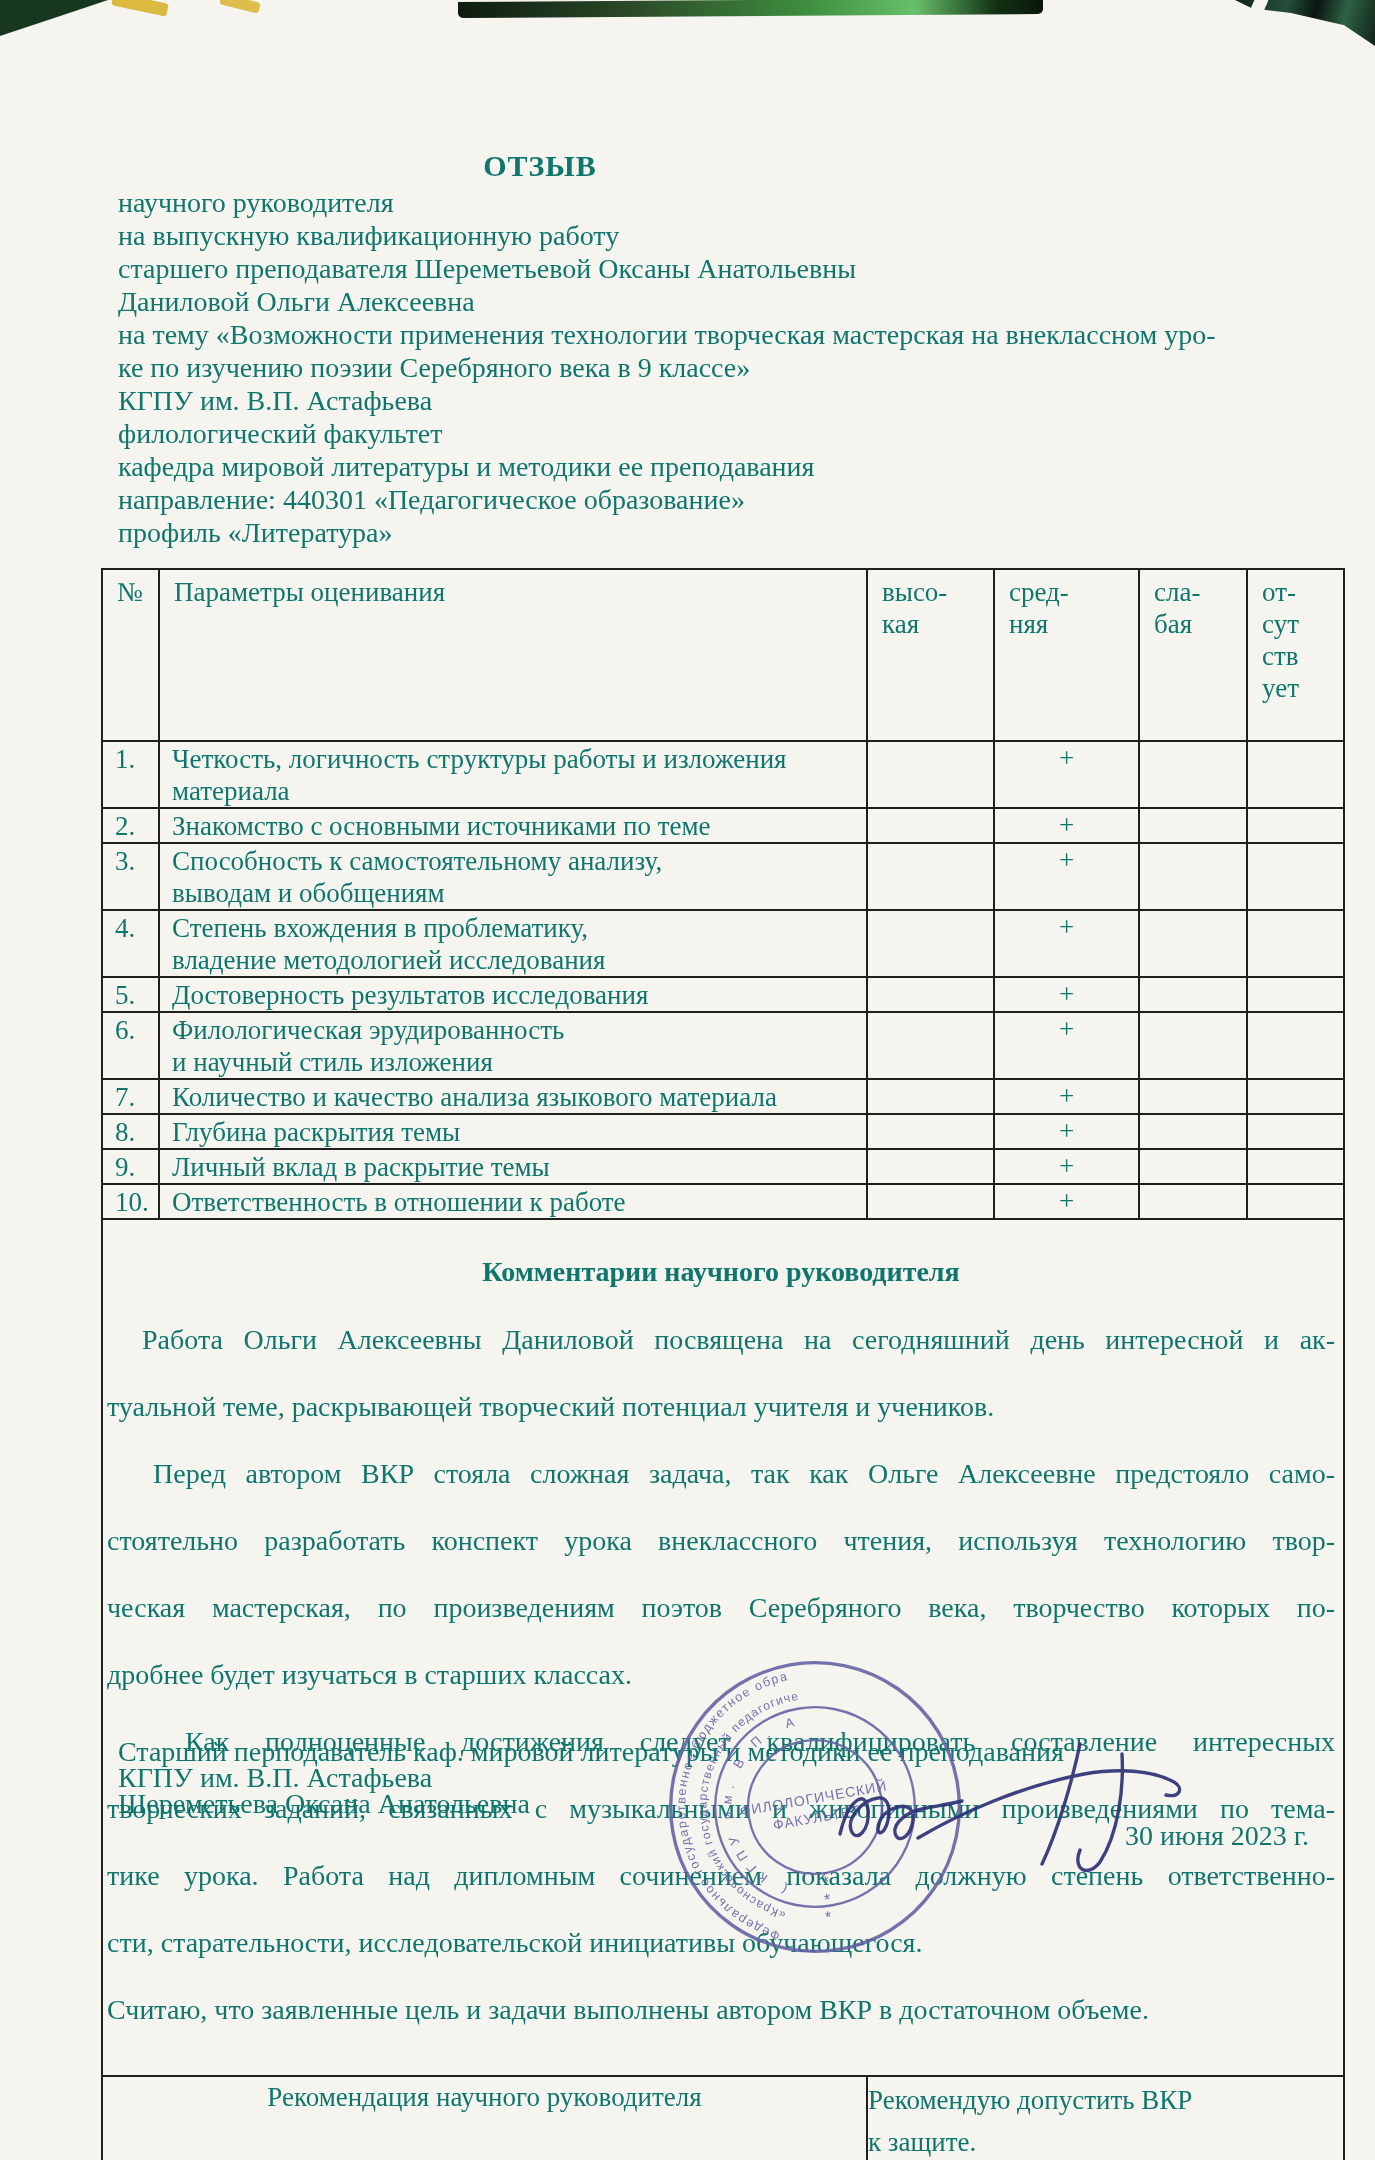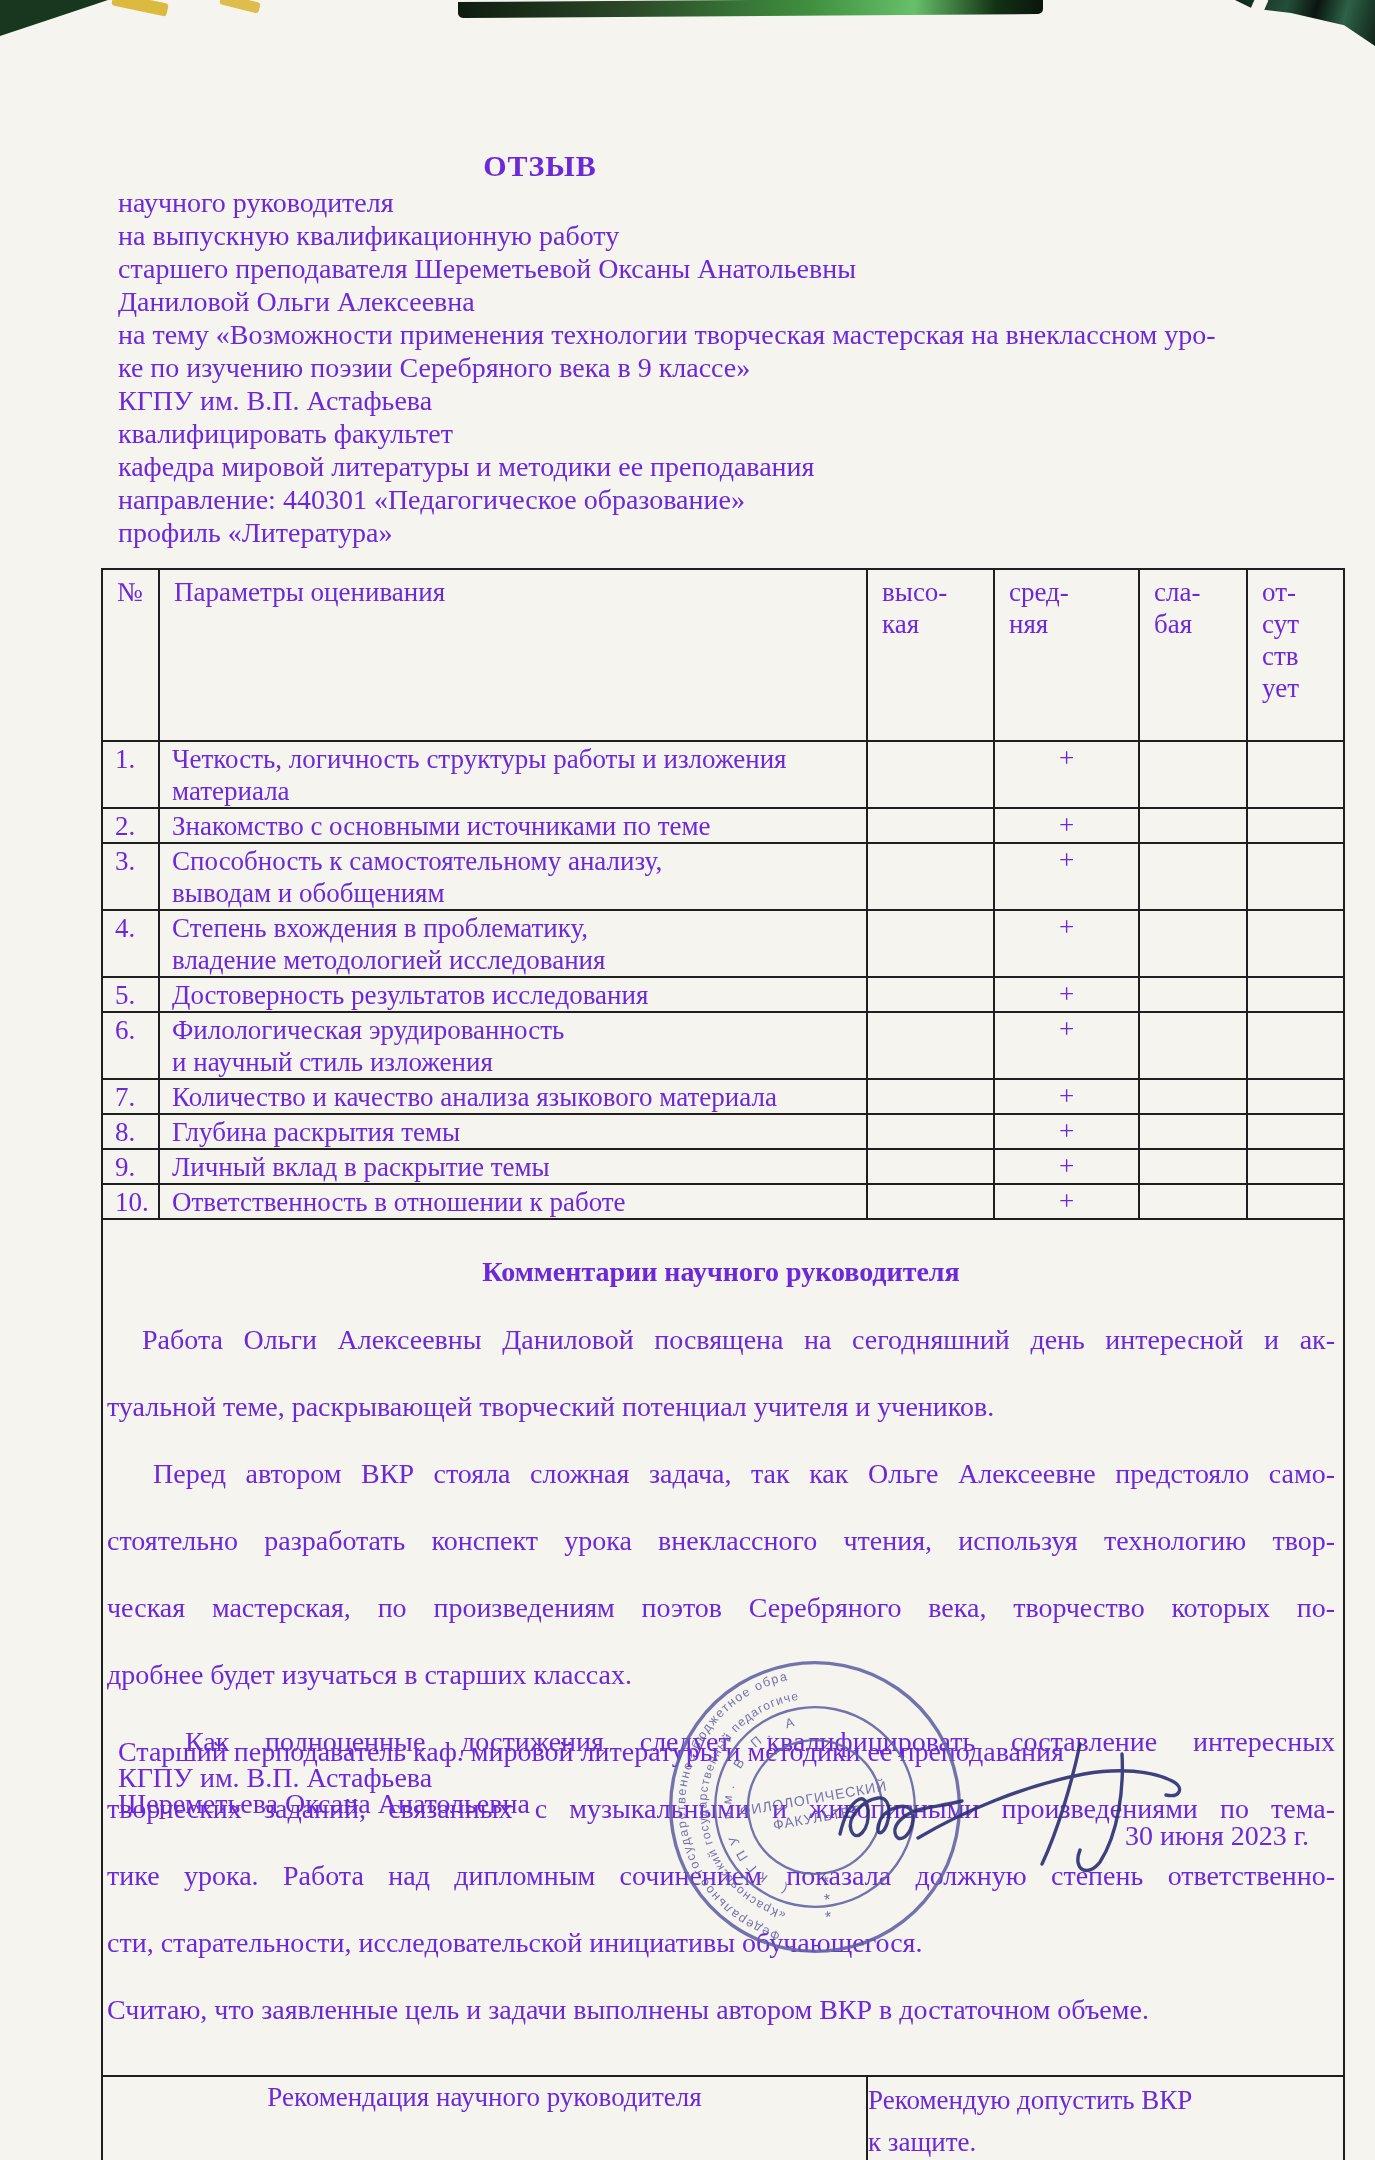--- a/index.html
+++ b/index.html
@@ -1,19 +1,19 @@
 <!DOCTYPE html>
 <html lang="ru"><head>
 <meta charset="utf-8">
 <style>
   html,body { margin:0; padding:0; }
   body { background:#cfcdc8; font-family:"Liberation Serif", serif; }
   .page {
     position:relative; width:1375px; height:2160px; margin:0 auto;
-    background:#f6f4ef; overflow:hidden; color:#6d28d9;
+    background:#f6f4ef; overflow:hidden; color:#0f766e;
   }
   
   .art { position:absolute; pointer-events:none; }
   .art-left { left:0; top:0; width:108px; height:36px; background:#17381f;
     clip-path:polygon(0 0,100% 0,55% 45%,0 100%); }
   .art-y1 { left:112px; top:-2px; width:56px; height:13px; background:#d8b430;
     transform:rotate(12deg); border-radius:3px; opacity:.92; }
   .art-y2 { left:220px; top:-2px; width:40px; height:11px; background:#d8b430;
     transform:rotate(14deg); border-radius:3px; opacity:.85; }
   .art-band { left:458px; top:0; width:585px; height:16px;
@@ -76,21 +76,21 @@
 
   <div class="doc-header">
     <div class="doc-title">ОТЗЫВ</div>
     <div>научного руководителя</div>
     <div>на выпускную квалификационную работу</div>
     <div>старшего преподавателя Шереметьевой Оксаны Анатольевны</div>
     <div>Даниловой Ольги Алексеевна</div>
     <div>на тему «Возможности применения технологии творческая мастерская на внеклассном уро-</div>
     <div>ке по изучению поэзии Серебряного века в 9 классе»</div>
     <div>КГПУ им. В.П. Астафьева</div>
-    <div>квалифицировать факультет</div>
+    <div>филологический факультет</div>
     <div>кафедра мировой литературы и методики ее преподавания</div>
     <div>направление: 440301 «Педагогическое образование»</div>
     <div>профиль «Литература»</div>
   </div>
 
   <table class="ev">
     <colgroup>
       <col style="width:57px">
         <col style="width:708px">
         <col style="width:127px">

